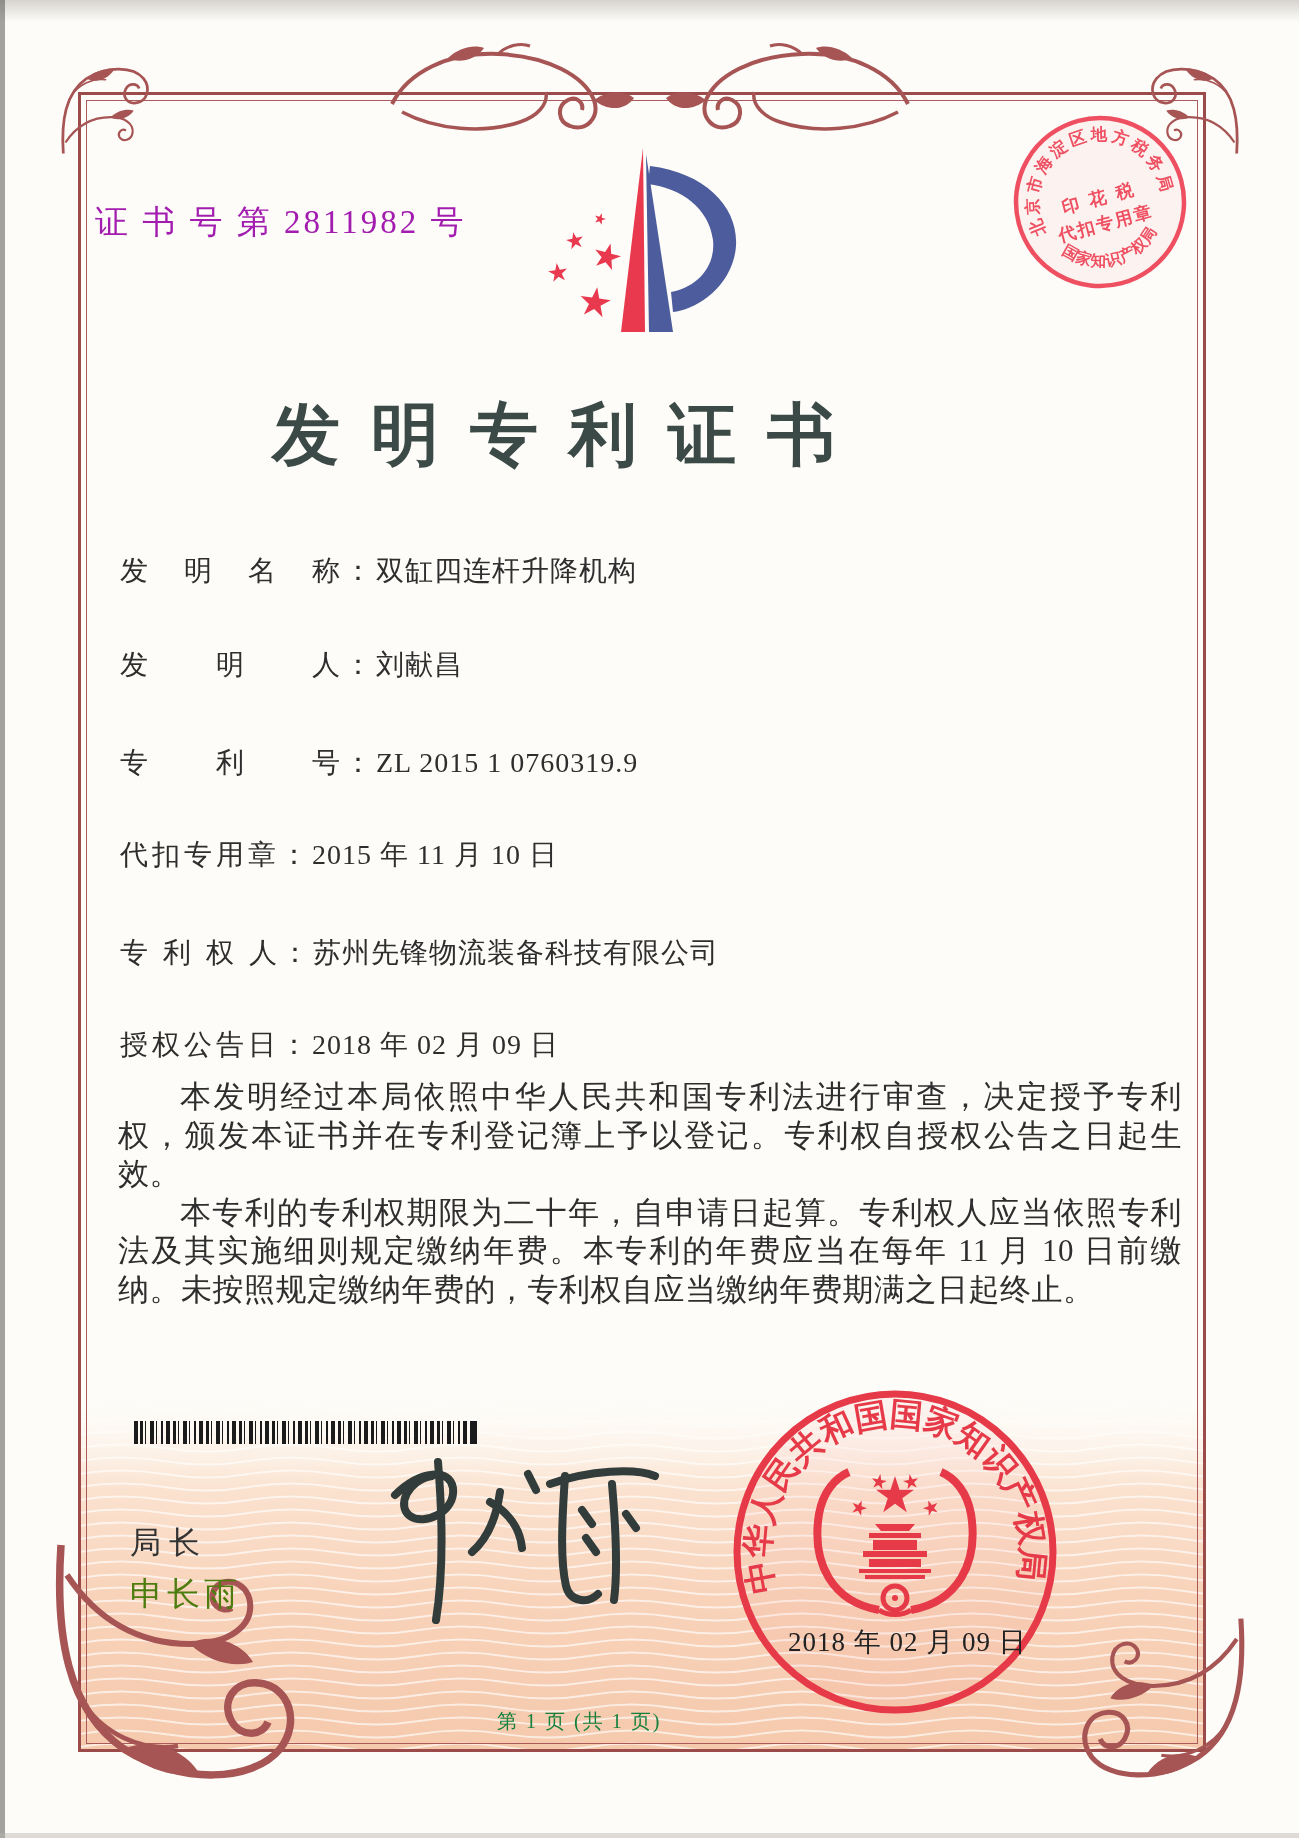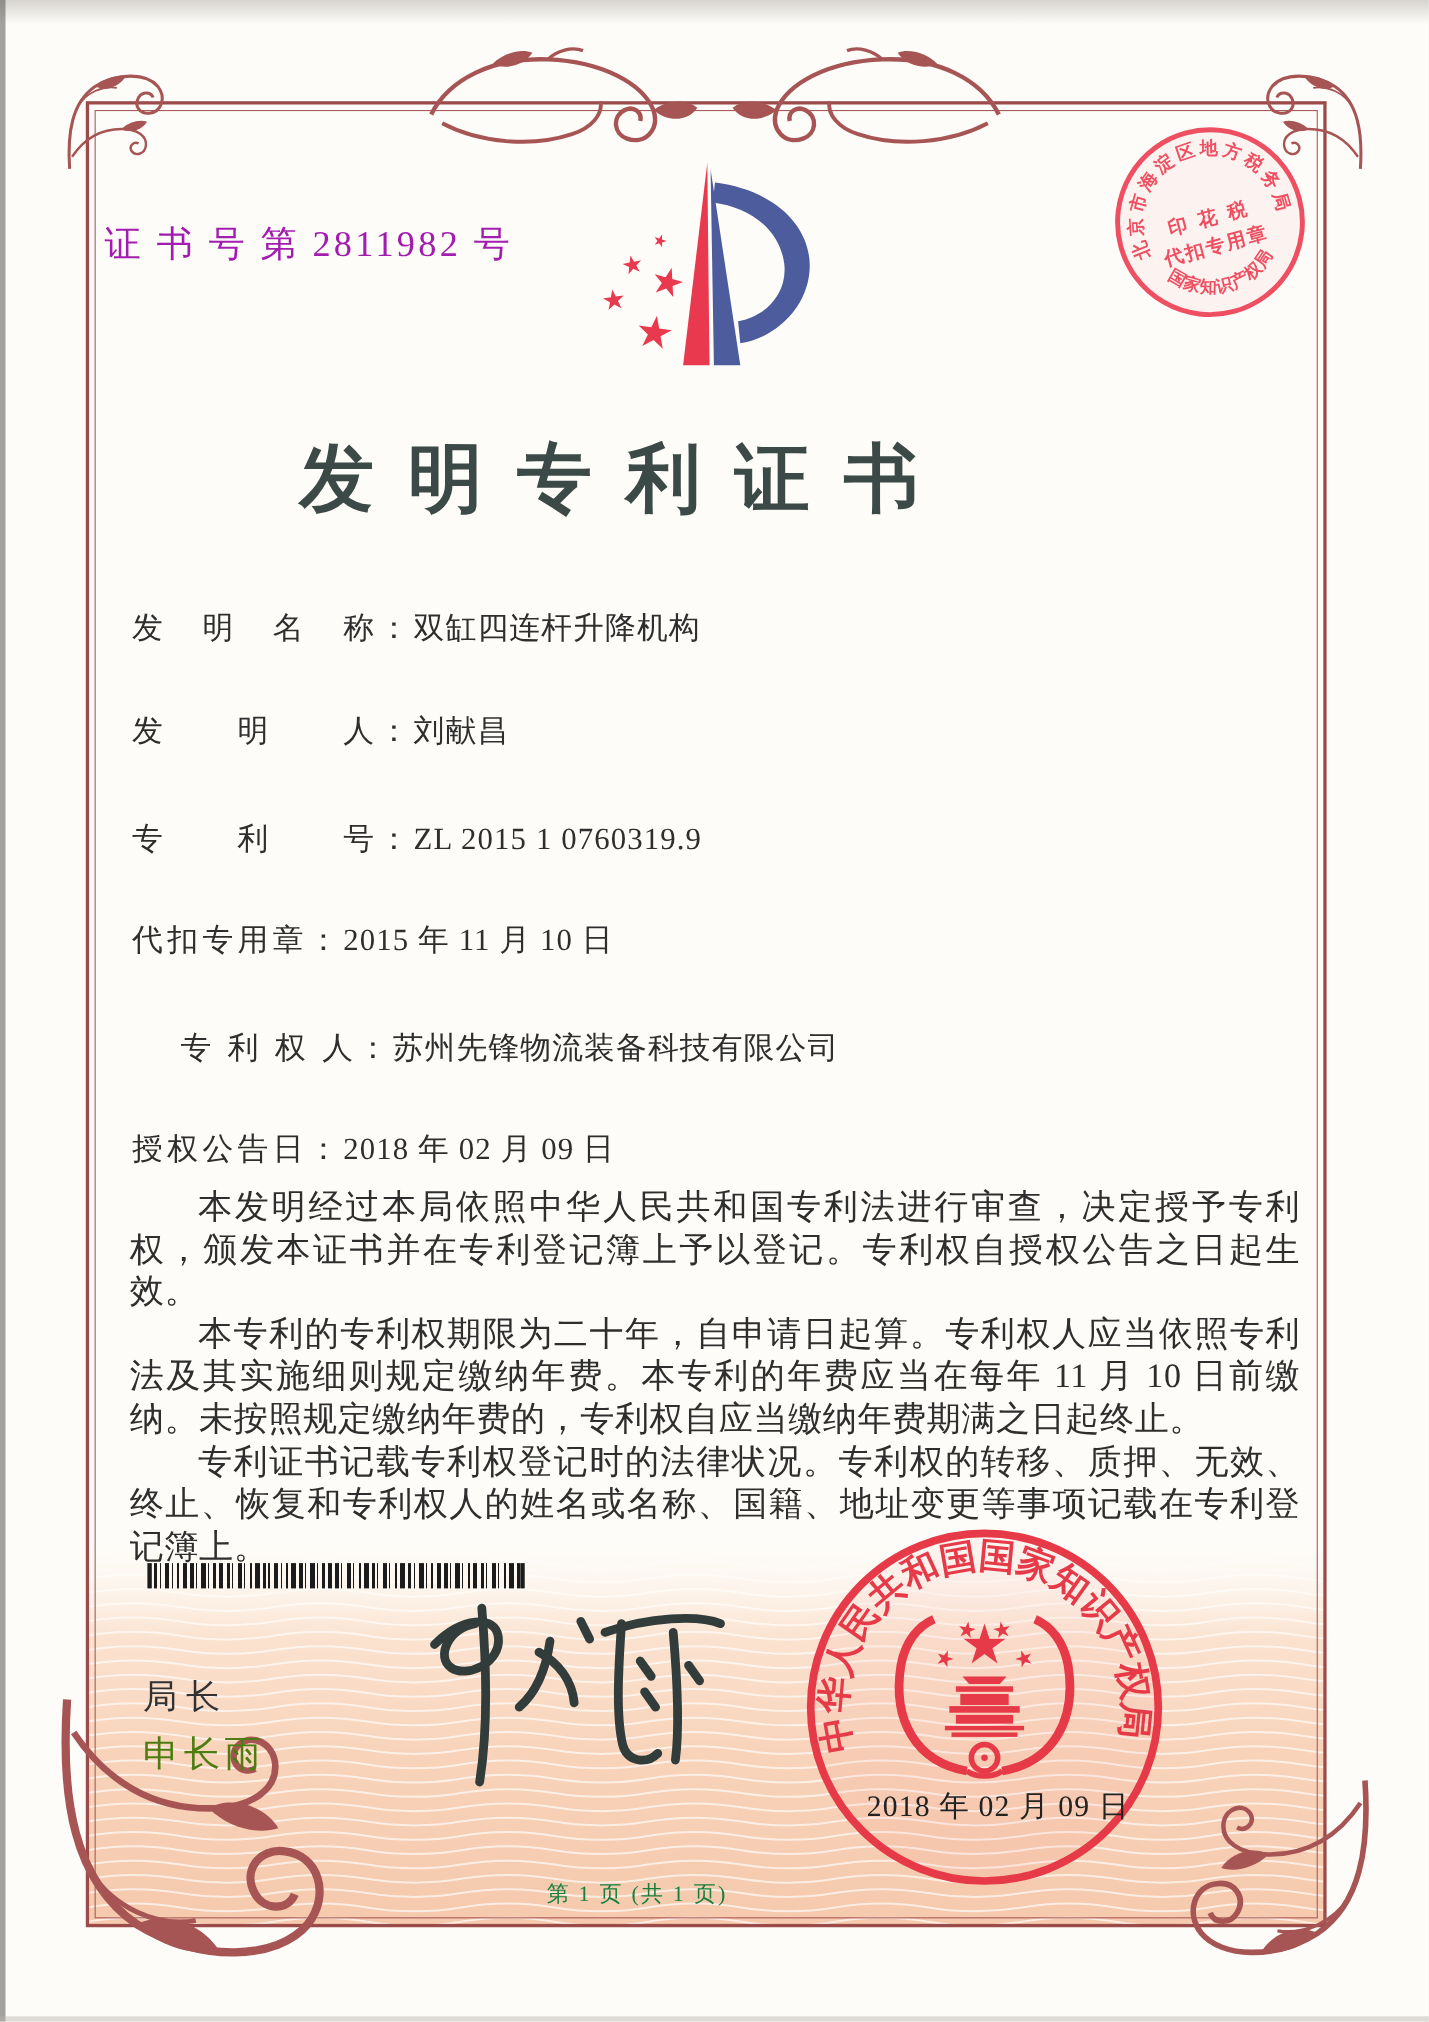--- a/index.html
+++ b/index.html
@@ -28,21 +28,21 @@
 
   .logo{position:absolute;left:535px;top:140px;}
   .tax-stamp{position:absolute;left:1000px;top:102px;}
 
   .title{position:absolute;left:272px;top:390px;font-size:68px;font-weight:bold;
          letter-spacing:31px;color:#3c4a47;white-space:pre;}
 
   .field{position:absolute;left:120px;font-size:28px;white-space:pre;color:#2e2e2e;}
   .field .lab{letter-spacing:4px;}
   .field .val{letter-spacing:1px;text-align:right;}
-  .f0{top:552px;} .f1{top:646px;} .f2{top:744px;} .f3{top:836px;} .f4{top:934px;margin-left:44px;} .f5{top:1026px;}
+  .f0{top:552px;} .f1{top:646px;} .f2{top:744px;} .f3{top:836px;} .f4{top:934px;} .f5{top:1026px;}
 
   .paras{position:absolute;left:118px;top:1078px;width:1064px;}
   .paras p{margin:0;text-indent:2em;font-size:31px;line-height:38.6px;
            text-align:justify;letter-spacing:.5px;color:#2e2e2e;}
 
   .barcode{position:absolute;left:140px;top:1421px;width:333px;height:23px;
     background:repeating-linear-gradient(90deg,
       #1b1b1b 0 3px,transparent 3px 5px,#1b1b1b 5px 6px,transparent 6px 10px,
       #1b1b1b 10px 14px,transparent 14px 16px,#1b1b1b 16px 17px,transparent 17px 21px,
       #1b1b1b 21px 23px,transparent 23px 26px,#1b1b1b 26px 30px,transparent 30px 33px);}
@@ -175,21 +175,20 @@
   <div class="field f0"><span class="lab">发　明　名　称：</span><span class="val">双缸四连杆升降机构</span></div>
   <div class="field f1"><span class="lab">发　　明　　人：</span><span class="val">刘献昌</span></div>
   <div class="field f2"><span class="lab">专　　利　　号：</span><span class="val">ZL 2015 1 0760319.9</span></div>
   <div class="field f3"><span class="lab">代扣专用章：</span><span class="val">2015 年 11 月 10 日</span></div>
   <div class="field f4"><span class="lab">专 利 权 人：</span><span class="val">苏州先锋物流装备科技有限公司</span></div>
   <div class="field f5"><span class="lab">授权公告日：</span><span class="val">2018 年 02 月 09 日</span></div>
 
   <div class="paras">
     <p>本发明经过本局依照中华人民共和国专利法进行审查，决定授予专利权，颁发本证书并在专利登记簿上予以登记。专利权自授权公告之日起生效。</p>
     <p>本专利的专利权期限为二十年，自申请日起算。专利权人应当依照专利法及其实施细则规定缴纳年费。本专利的年费应当在每年 11 月 10 日前缴纳。未按照规定缴纳年费的，专利权自应当缴纳年费期满之日起终止。</p>
-    <p>专利证书记载专利权登记时的法律状况。专利权的转移、质押、无效、终止、恢复和专利权人的姓名或名称、国籍、地址变更等事项记载在专利登记簿上。</p>
   </div>
 
   <div class="barcode"></div>
 
   <div class="director-title">局长</div>
   <div class="director-name">申长雨</div>
 
   <svg class="signature" width="320" height="200" viewBox="0 0 320 200">
     <g fill="none" stroke="#323c3a" stroke-width="8" stroke-linecap="round" stroke-linejoin="round">
       <path d="M45,55 C70,30 100,28 103,48 C106,72 74,86 60,76 C46,66 58,40 82,36"></path>

